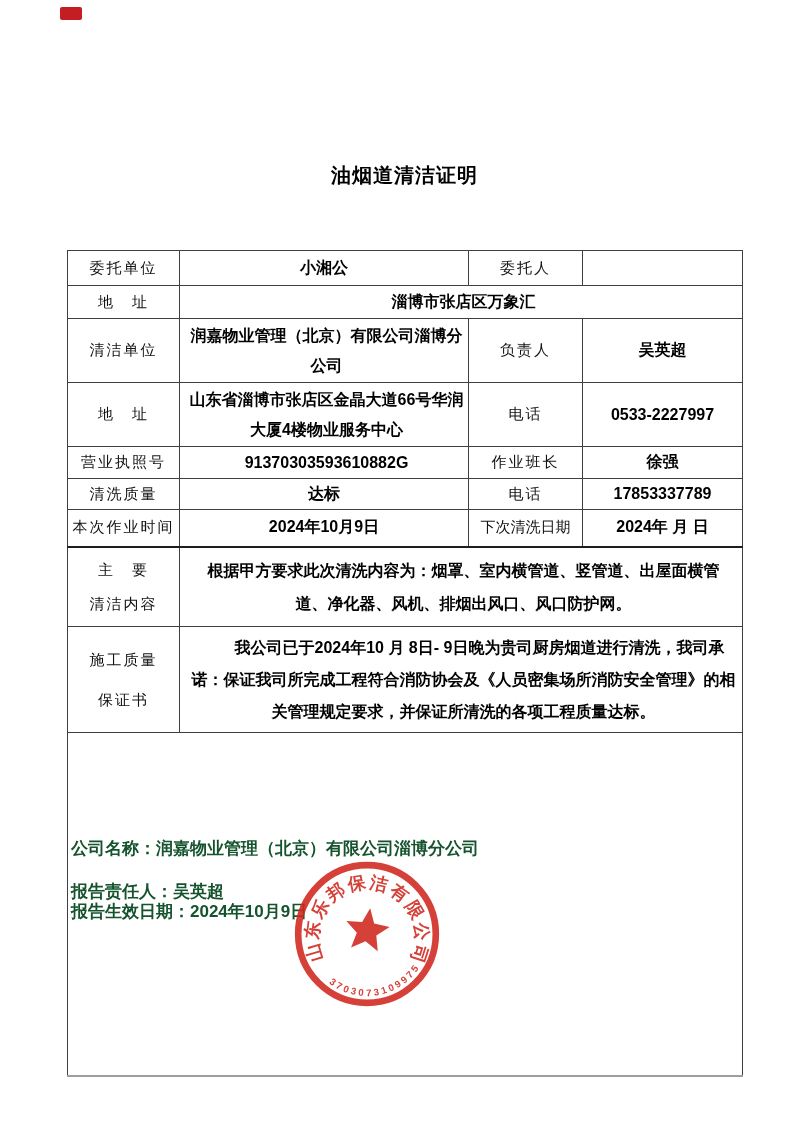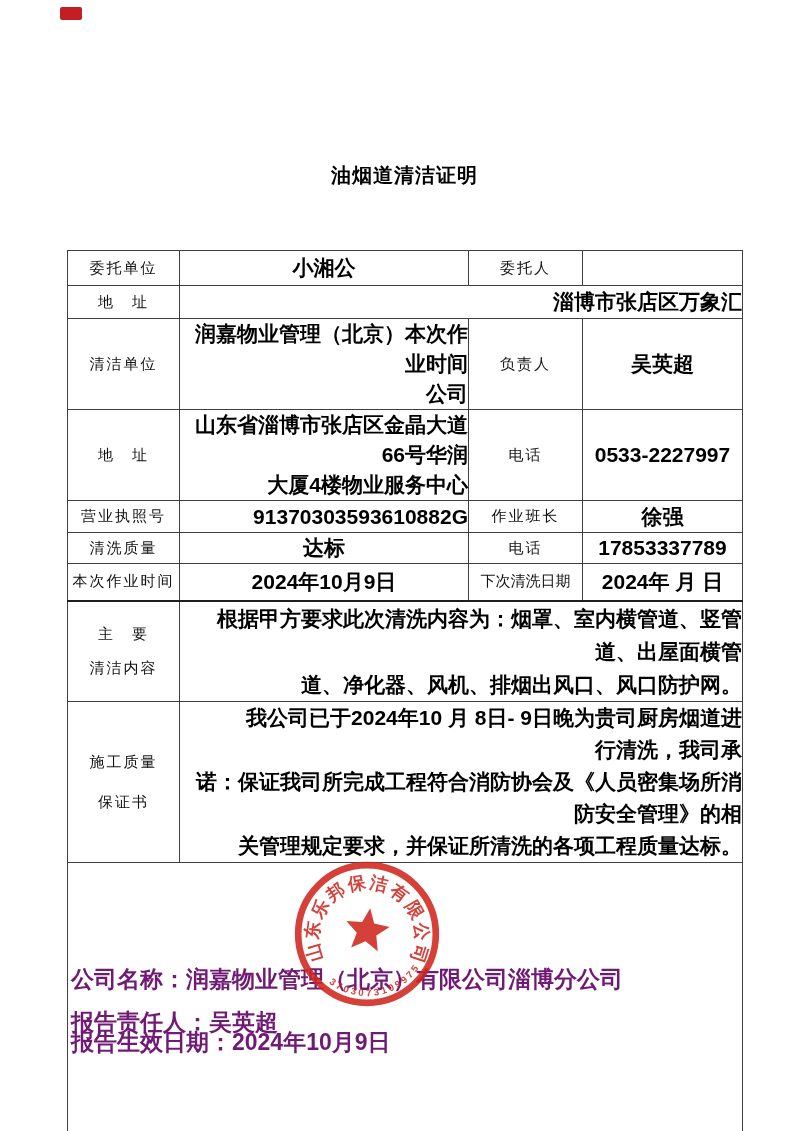--- a/index.html
+++ b/index.html
@@ -35,35 +35,35 @@
     padding:0;
     vertical-align:middle;
     overflow:hidden;
   }
   td.lbl{
     font-size:15px;font-weight:400;color:#111;
     text-align:center;letter-spacing:2px;
     white-space:pre-line;
   }
   td.val{
-    font-size:21px;font-weight:700;color:#000;
+    font-size:16px;font-weight:700;color:#000;
   }
   .c{text-align:center;}
-  .l{text-align:right;padding-left:5px !important;}
+  .l{text-align:center;padding-left:5px !important;}
   .pre{white-space:pre-line;}
   .lh30{line-height:30px;}
   .lh33{line-height:33px;}
   .lh32{line-height:32px;}
   .lbl-2line{line-height:34px;letter-spacing:1px;}
   .lbl-2line9{line-height:40px;letter-spacing:1px;}
   tr.thickline td{border-bottom-width:2px;border-bottom-color:#1e1e1e;}
   tr.lastrow td{border-bottom:2px solid #9e9e9e;vertical-align:top;}
   .bigcell{position:relative;height:342px;}
   .footer-line{
-    font-size:23px;font-weight:700;color:#701a75;
+    font-size:17px;font-weight:700;color:#14532d;
     padding-left:3px;height:20px;line-height:20px;
     white-space:nowrap;
   }
   .fl1{margin-top:106px;}
   .fl2{margin-top:23px;}
   .fl3{}
   .stamp{
     position:absolute;left:293px;top:860px;
     width:148px;height:148px;
     color:var(--stamp-color,#d0271e);
@@ -94,21 +94,21 @@
       <td class="val c">小湘公</td>
       <td class="lbl">委托人</td>
       <td class="val c"></td>
     </tr>
     <tr style="height:33px">
       <td class="lbl">地　址</td>
       <td class="val l" colspan="3">淄博市张店区万象汇</td>
     </tr>
     <tr style="height:64px">
       <td class="lbl">清洁单位</td>
-      <td class="val l pre lh30">润嘉物业管理（北京）本次作业时间
+      <td class="val l pre lh30">润嘉物业管理（北京）有限公司淄博分
 公司</td>
       <td class="lbl">负责人</td>
       <td class="val c">吴英超</td>
     </tr>
     <tr style="height:64px">
       <td class="lbl">地　址</td>
       <td class="val l pre lh30">山东省淄博市张店区金晶大道66号华润
 大厦4楼物业服务中心</td>
       <td class="lbl">电话</td>
       <td class="val c">0533-2227997</td>

